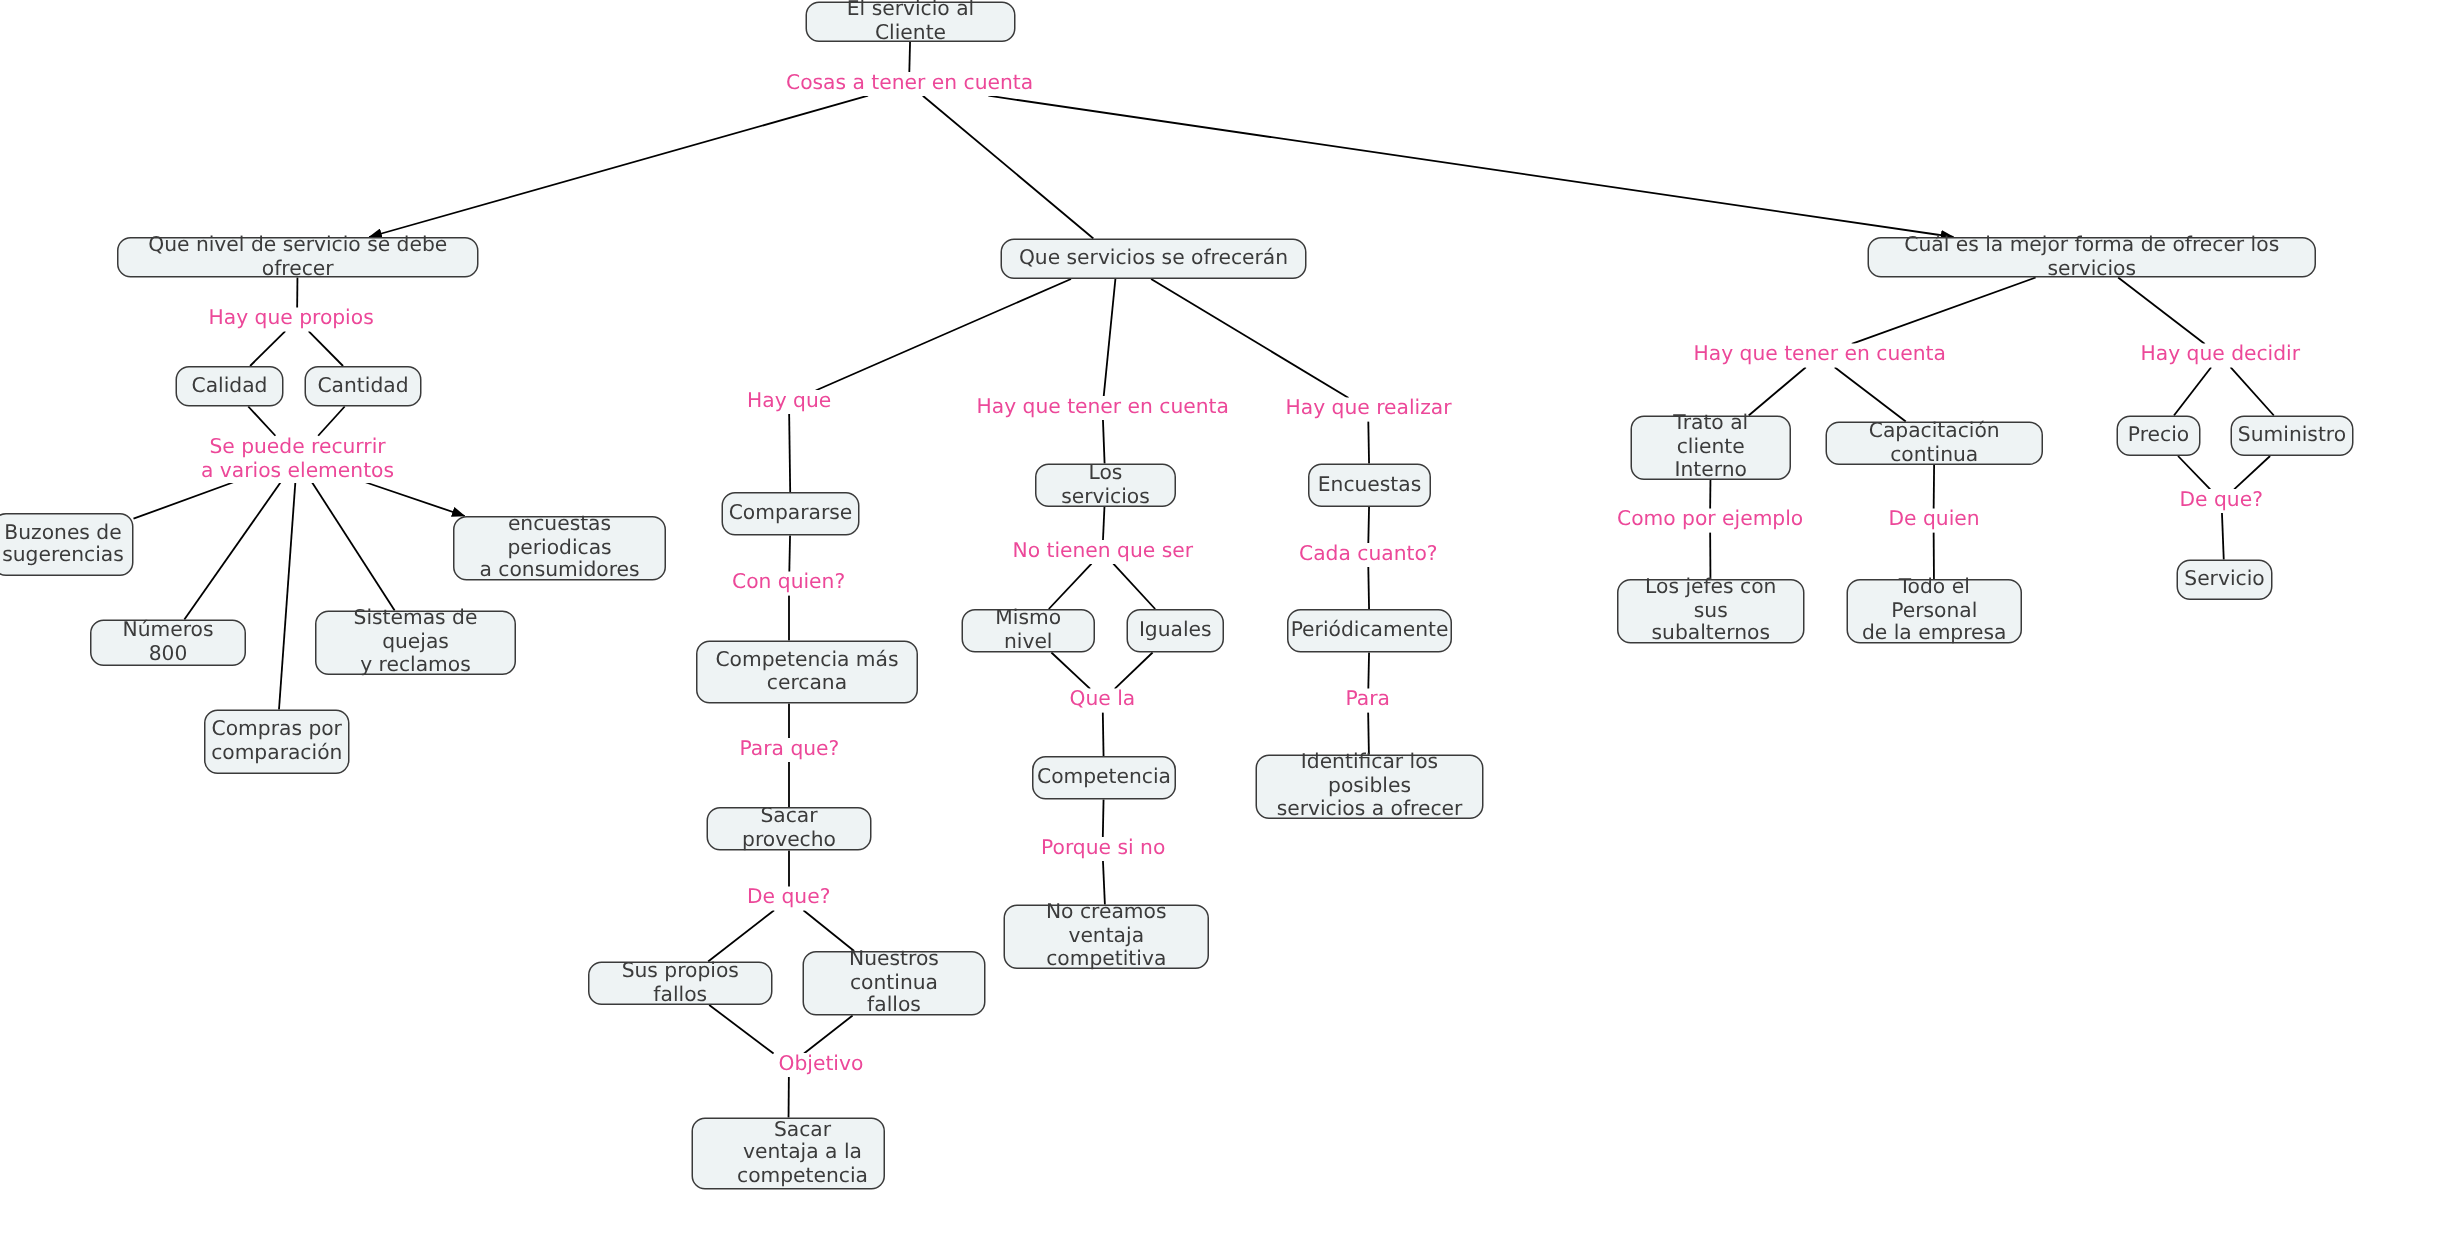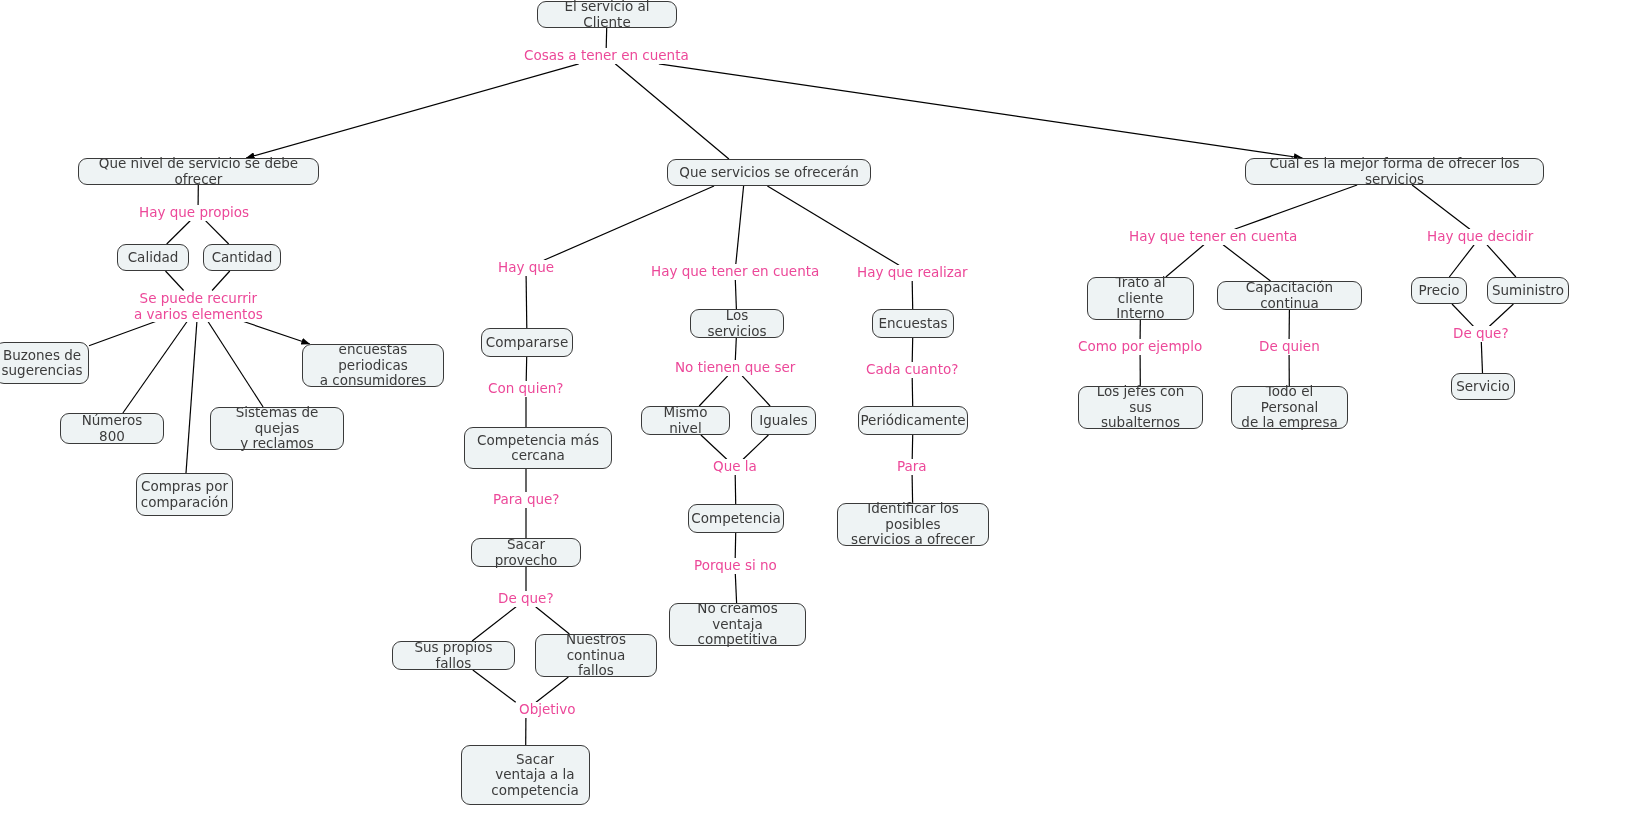--- a/index.html
+++ b/index.html
@@ -136,21 +136,21 @@
 y reclamos</div>
       <div class="node" style="left: 302px; top: 344px; width: 142px; height: 43px;">encuestas periodicas
 a consumidores</div>
       <div class="node" style="left: 481px; top: 328px; width: 92px; height: 29px;">Compararse</div>
       <div class="node" style="left: 464px; top: 427px; width: 148px; height: 42px;">Competencia más
 cercana</div>
       <div class="node" style="left: 471px; top: 538px; width: 110px; height: 29px;">Sacar provecho</div>
       <div class="node" style="left: 392px; top: 641px; width: 123px; height: 29px;">Sus propios fallos</div>
       <div class="node" style="left: 535px; top: 634px; width: 122px; height: 43px;">Nuestros continua
 fallos</div>
-      <div class="node" style="left: 461px; top: 745px; width: 129px; height: 60px; padding-left: 28px;">Sacar ventaja a la
+      <div class="node" style="left: 461px; top: 745px; width: 129px; height: 48px; padding-left: 28px;">Sacar ventaja a la
 competencia</div>
       <div class="node" style="left: 690px; top: 309px; width: 94px; height: 29px;">Los servicios</div>
       <div class="node" style="left: 641px; top: 406px; width: 89px; height: 29px;">Mismo nivel</div>
       <div class="node" style="left: 751px; top: 406px; width: 65px; height: 29px;">Iguales</div>
       <div class="node" style="left: 688px; top: 504px; width: 96px; height: 29px;">Competencia</div>
       <div class="node" style="left: 669px; top: 603px; width: 137px; height: 43px;">No creamos
 ventaja competitiva</div>
       <div class="node" style="left: 872px; top: 309px; width: 82px; height: 29px;">Encuestas</div>
       <div class="node" style="left: 858px; top: 406px; width: 110px; height: 29px;">Periódicamente</div>
       <div class="node" style="left: 837px; top: 503px; width: 152px; height: 43px;">Identificar los posibles

